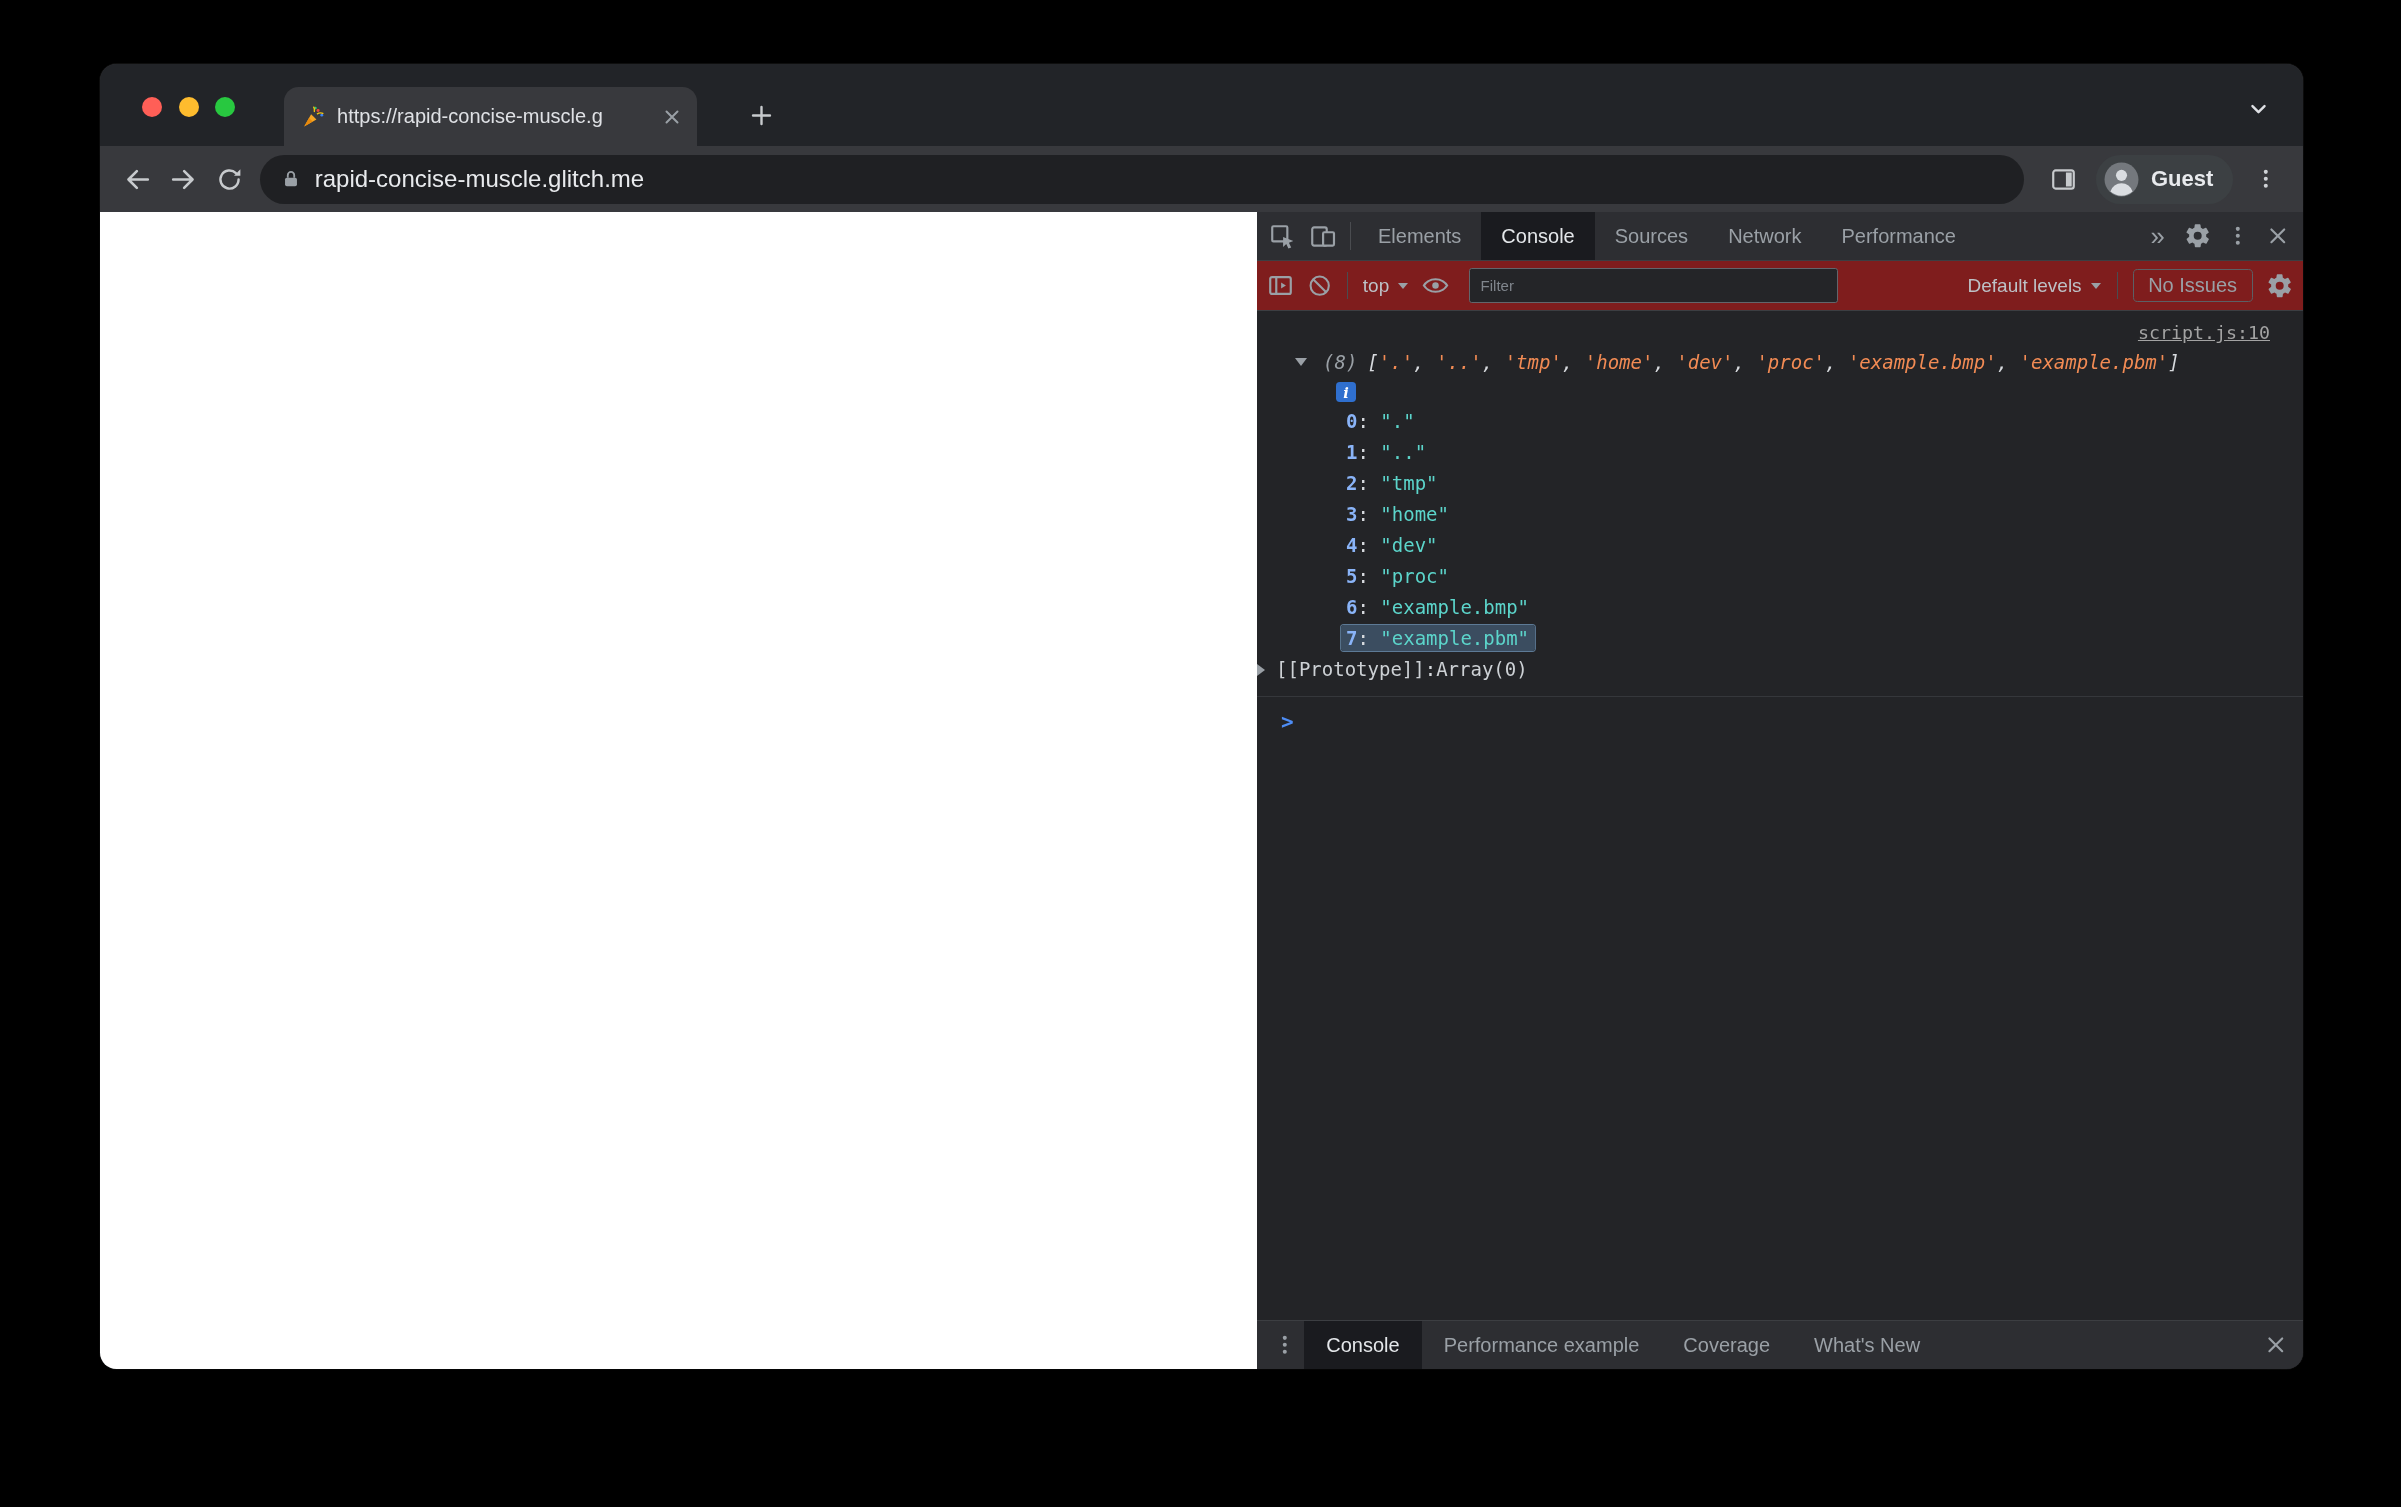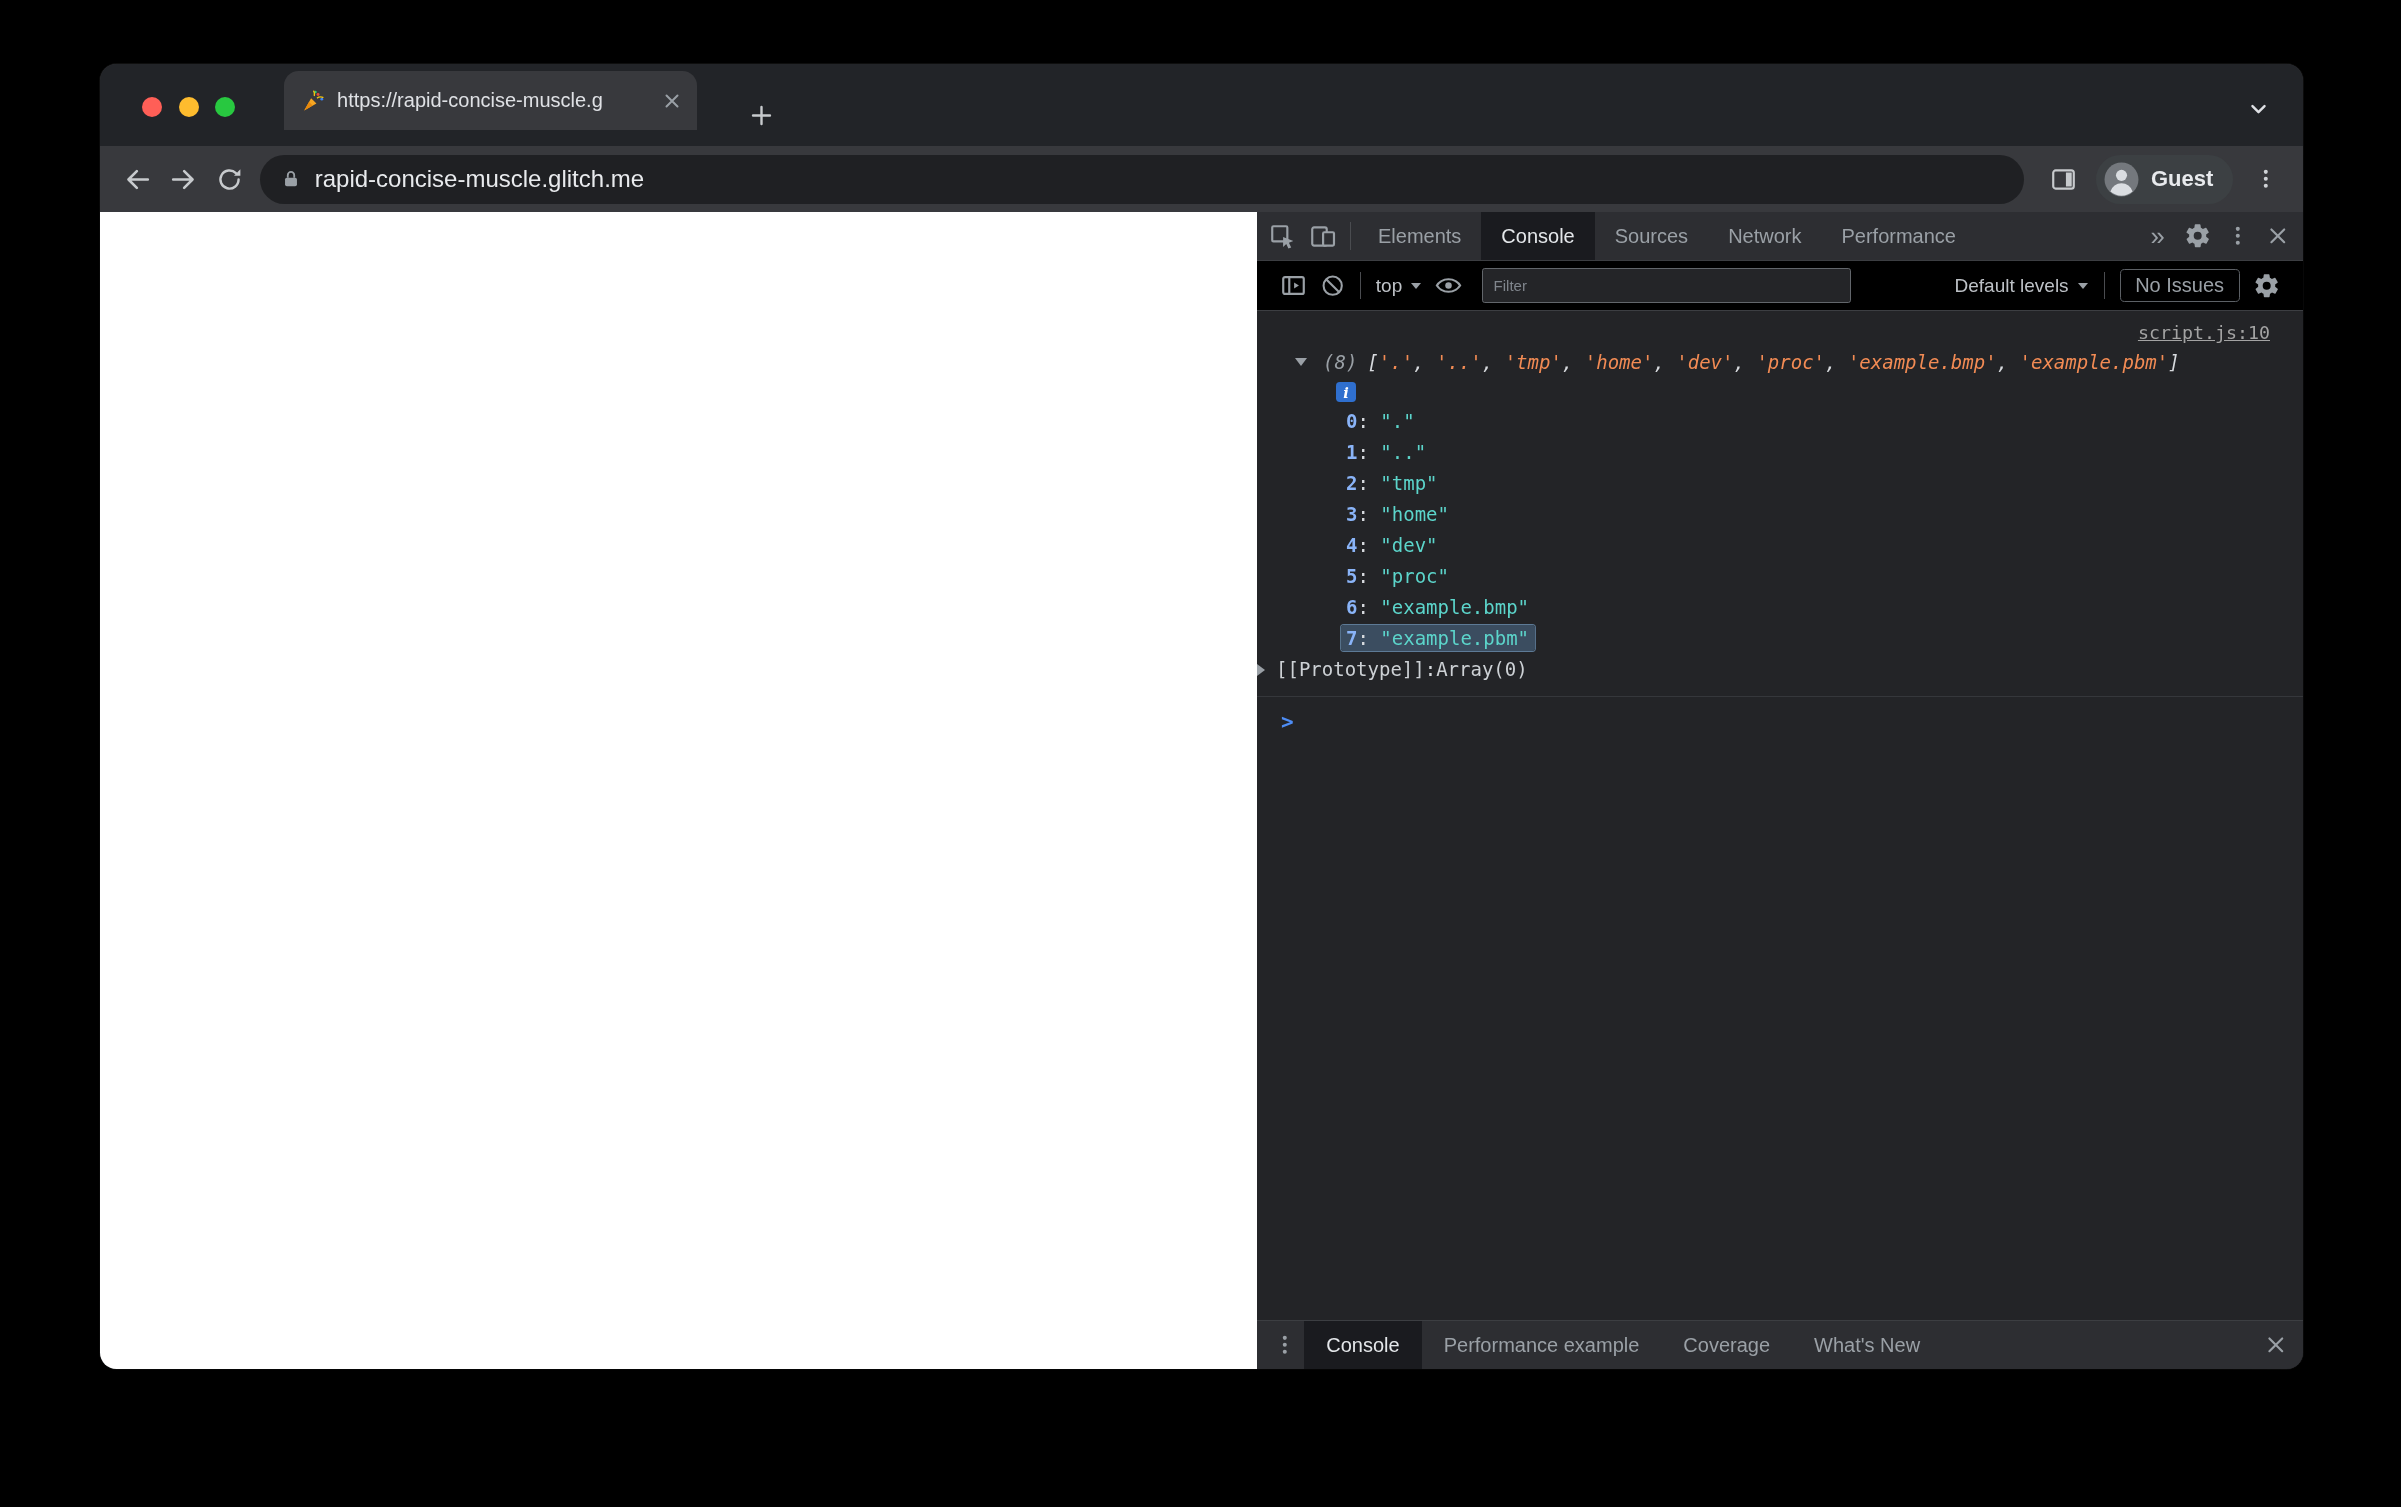--- a/index.html
+++ b/index.html
@@ -6,21 +6,21 @@
   .stage{position:relative;width:2401px;height:1507px;background:#000;overflow:hidden;font-family:"Liberation Sans",sans-serif;}
   .window{position:absolute;left:100px;top:64px;width:2203px;height:1305px;border-radius:16.5px;overflow:hidden;
           display:flex;flex-direction:column;background:#38393d;
           box-shadow:0 37px 110px rgba(0,0,0,.9),0 0 0 0.9px rgba(255,255,255,.07);}
 
   
   .tabstrip{height:82px;background:#222428;position:relative;flex:0 0 auto;}
   .traffic{position:absolute;left:42px;top:33px;display:flex;gap:16.5px;}
   .light{width:20px;height:20px;border-radius:50%;}
   .light.red{background:#ff5f57}.light.yellow{background:#febc2e}.light.green{background:#28c840}
-  .tab{position:absolute;left:184px;bottom:16px;width:413px;height:59px;background:#38393d;
+  .tab{position:absolute;left:184px;bottom:0;width:413px;height:59px;background:#38393d;
        border-radius:14.6px 14.6px 0 0;display:flex;align-items:center;padding:0 12.8px 0 16.5px;box-sizing:border-box;}
   .tab-title{flex:1;color:#dfe1e5;font-size:20px;white-space:nowrap;overflow:hidden;margin:0 11px;}
   .newtab{position:absolute;left:640px;bottom:9.1px;width:42px;height:42px;border-radius:50%;
           display:flex;align-items:center;justify-content:center;}
   .strip-chevron{position:absolute;right:25.6px;top:25.6px;width:37px;height:37px;display:flex;align-items:center;justify-content:center;}
 
   
   .toolbar{height:66px;background:#38393d;display:flex;align-items:center;padding:0 14.6px;flex:0 0 auto;}
   .icon-btn{width:46px;height:46px;border-radius:50%;display:flex;align-items:center;justify-content:center;flex:0 0 auto;}
   .addressbar{flex:1;height:49px;background:#1f2023;border-radius:25px;display:flex;align-items:center;
@@ -40,22 +40,22 @@
              padding:0 5.5px;flex:0 0 auto;}
   .dt-iconbtn{width:40px;height:40px;display:flex;align-items:center;justify-content:center;flex:0 0 auto;}
   .vsep{width:0.9px;height:27.4px;background:#4a4c50;margin:0 7.3px;flex:0 0 auto;}
   .dt-tabs{display:flex;height:100%;}
   .dt-tab{padding:0 20px;height:100%;display:flex;align-items:center;font-size:20px;color:#9aa0a6;white-space:nowrap;}
   .dt-tab.active{background:#1a1b1f;color:#e4e7ea;}
   .right-cluster{margin-left:auto;display:flex;align-items:center;}
   .more{color:#9aa0a6;font-size:25.6px;padding:0 12.8px;}
 
   
-  .dt-toolbar{height:49px;background:#000000;border-bottom:0.9px solid #3c3e42;display:flex;align-items:center;
-              padding:0 16px;flex:0 0 auto;font-size:19px;color:#bdc1c6;}
+  .dt-toolbar{height:49px;background:#7f1d1d;border-bottom:0.9px solid #3c3e42;display:flex;align-items:center;
+              padding:0 3px;flex:0 0 auto;font-size:19px;color:#bdc1c6;}
   .caret{width:0;height:0;border-left:5.5px solid transparent;border-right:5.5px solid transparent;
          border-top:6.4px solid #9aa0a6;display:inline-block;margin-left:9.1px;}
   .ctx{display:flex;align-items:center;padding:0 7.3px;}
   .filter-input{width:345px;height:33px;background:#242528;border:0.9px solid #62666b;border-radius:2.7px;
                 color:#e8eaed;font-size:15px;font-family:"Liberation Sans",sans-serif;padding:0 11px;margin-left:13px;outline:none;}
   .filter-input::placeholder{color:#80868d;}
   .spacer{flex:1;}
   .levels{display:flex;align-items:center;padding:0 9.1px;white-space:nowrap;}
   .issues-chip{border:0.9px solid #5c6065;border-radius:4.6px;padding:3.7px 14.6px;color:#9aa0a6;font-size:20px;
                margin:0 7.3px;white-space:nowrap;}

